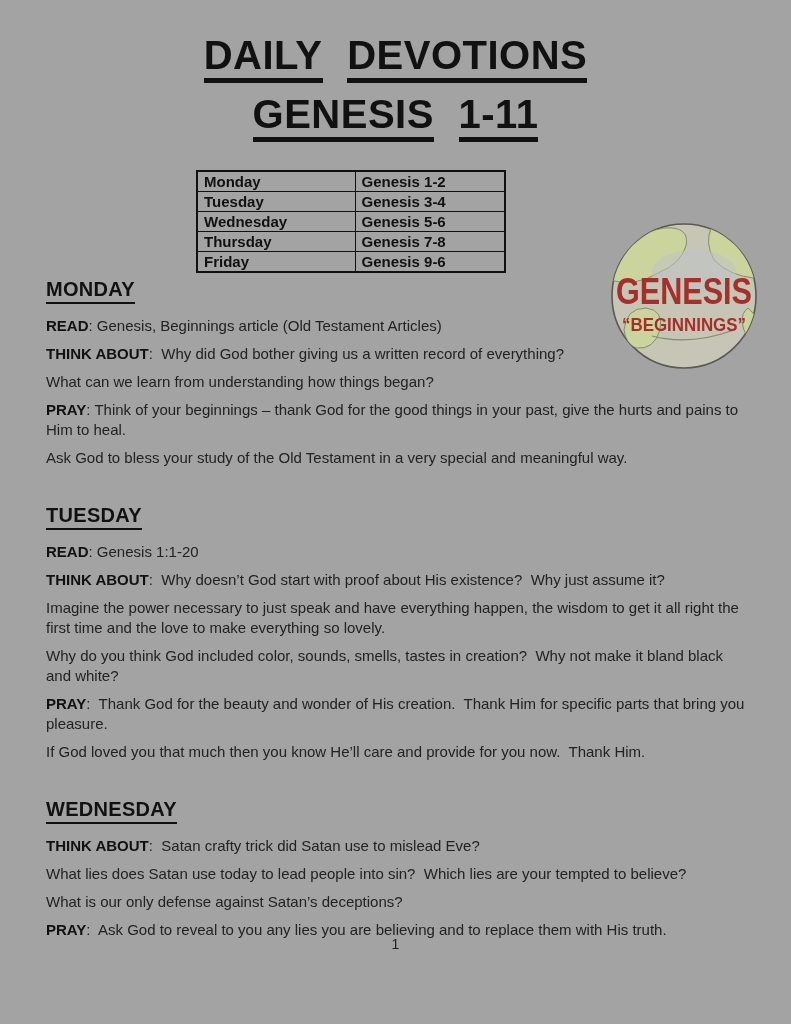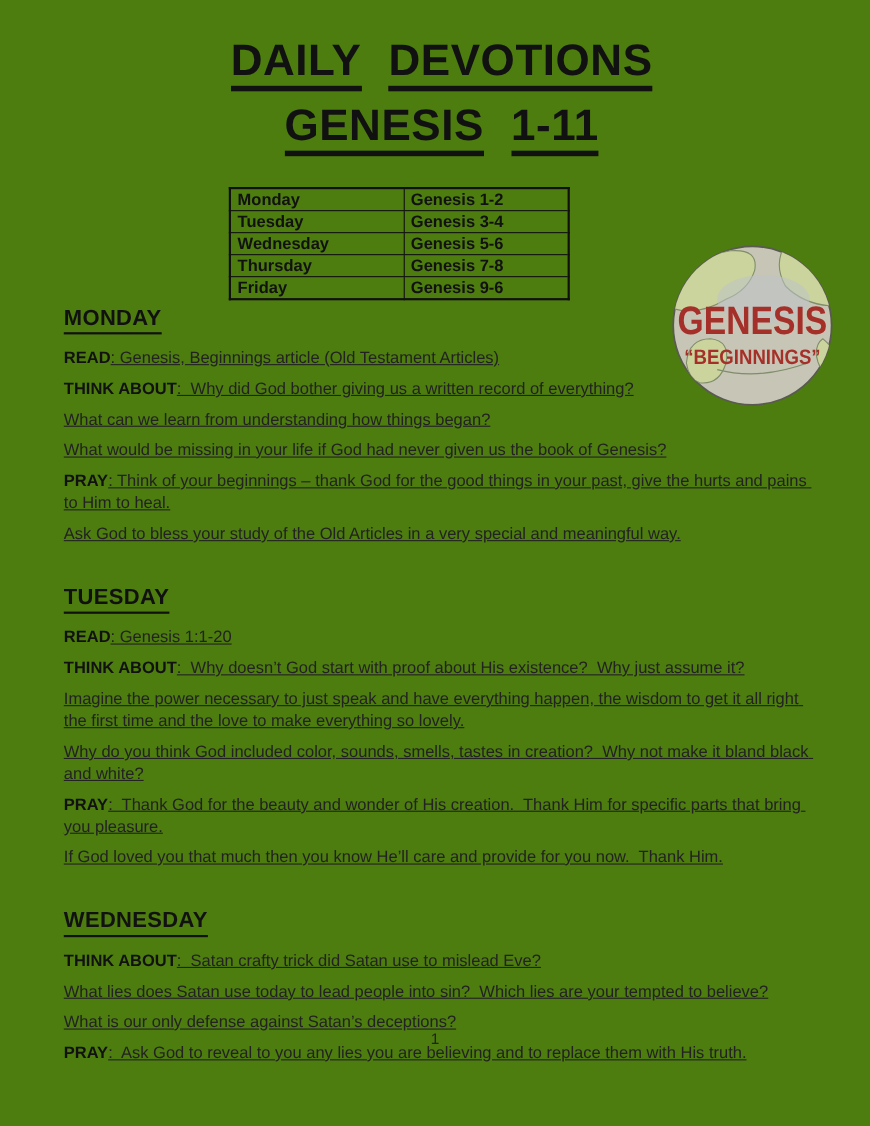--- a/index.html
+++ b/index.html
@@ -2,25 +2,24 @@
 <html><head>
 <meta charset="utf-8">
 <style>
   * { margin: 0; padding: 0; box-sizing: border-box; }
   html, body { background: #ffffff; }
   .page {
     position: relative;
     width: 791px;
     height: 1024px;
     margin: 0 auto;
-    background: #4d7c0f;
+    background: #a3a3a3;
     font-family: "Liberation Sans", sans-serif;
     color: #1c1c1c;
     overflow: hidden;
-    padding-left: 12px;
   }
   
   .title-block {
     padding-top: 30px;
     text-align: center;
     font-weight: bold;
     color: #111;
   }
   .title-line {
     font-size: 40px;
@@ -76,21 +75,21 @@
     margin-bottom: 4px;
     letter-spacing: 0.3px;
   }
   .para {
     font-size: 15px;
     line-height: 20px;
     margin-top: 8px;
     color: #222;
   }
   .para b { color: #111; }
-  .para .ptext { white-space: pre-wrap; text-decoration: underline; }
+  .para .ptext { white-space: pre-wrap; }
   
   .page-number {
     position: absolute;
     left: 0;
     right: 0;
     top: 936px;
     text-align: center;
     font-size: 14px;
     color: #222;
   }
@@ -157,23 +156,22 @@
     </svg>
   </div>
 
   <div class="content">
 
     <div class="section first">
       <div class="section-heading">MONDAY</div>
       <p class="para"><b>READ</b><span class="ptext">: Genesis, Beginnings article (Old Testament Articles)</span></p>
       <p class="para"><b>THINK ABOUT</b><span class="ptext">:  Why did God bother giving us a written record of everything?</span></p>
       <p class="para"><span class="ptext">What can we learn from understanding how things began?</span></p>
-      <p class="para"><span class="ptext">What would be missing in your life if God had never given us the book of Genesis?</span></p>
       <p class="para"><b>PRAY</b><span class="ptext">: Think of your beginnings – thank God for the good things in your past, give the hurts and pains to Him to heal.</span></p>
-      <p class="para"><span class="ptext">Ask God to bless your study of the Old Articles in a very special and meaningful way.</span></p>
+      <p class="para"><span class="ptext">Ask God to bless your study of the Old Testament in a very special and meaningful way.</span></p>
     </div>
 
     <div class="section">
       <div class="section-heading">TUESDAY</div>
       <p class="para"><b>READ</b><span class="ptext">: Genesis 1:1-20</span></p>
       <p class="para"><b>THINK ABOUT</b><span class="ptext">:  Why doesn’t God start with proof about His existence?  Why just assume it?</span></p>
       <p class="para"><span class="ptext">Imagine the power necessary to just speak and have everything happen, the wisdom to get it all right the first time and the love to make everything so lovely.</span></p>
       <p class="para"><span class="ptext">Why do you think God included color, sounds, smells, tastes in creation?  Why not make it bland black and white?</span></p>
       <p class="para"><b>PRAY</b><span class="ptext">:  Thank God for the beauty and wonder of His creation.  Thank Him for specific parts that bring you pleasure.</span></p>
       <p class="para"><span class="ptext">If God loved you that much then you know He’ll care and provide for you now.  Thank Him.</span></p>

